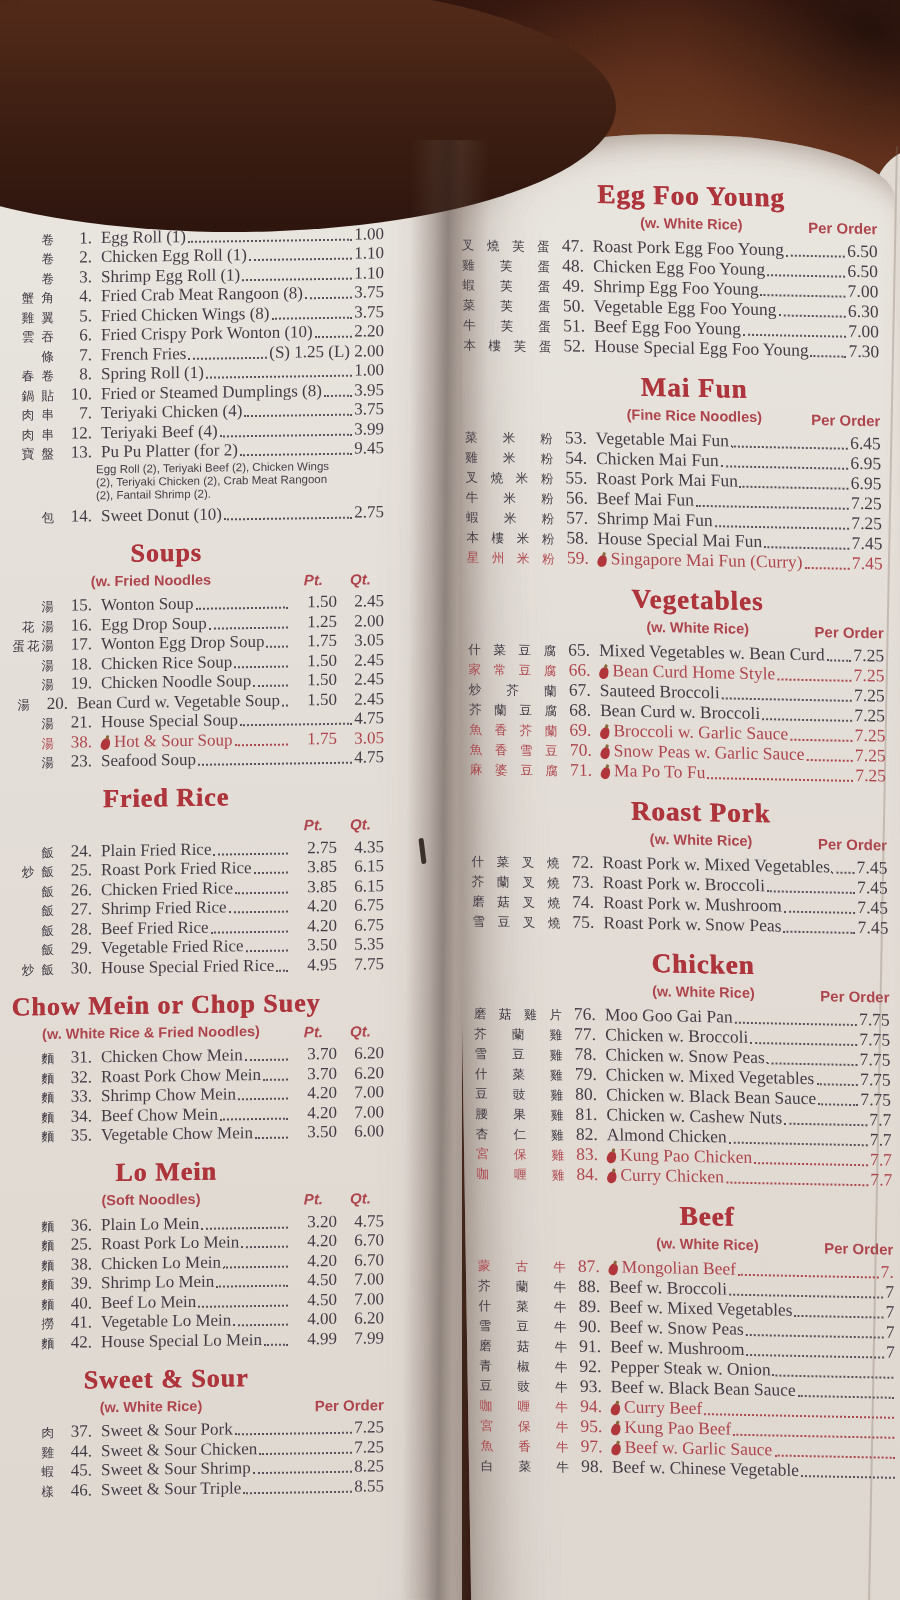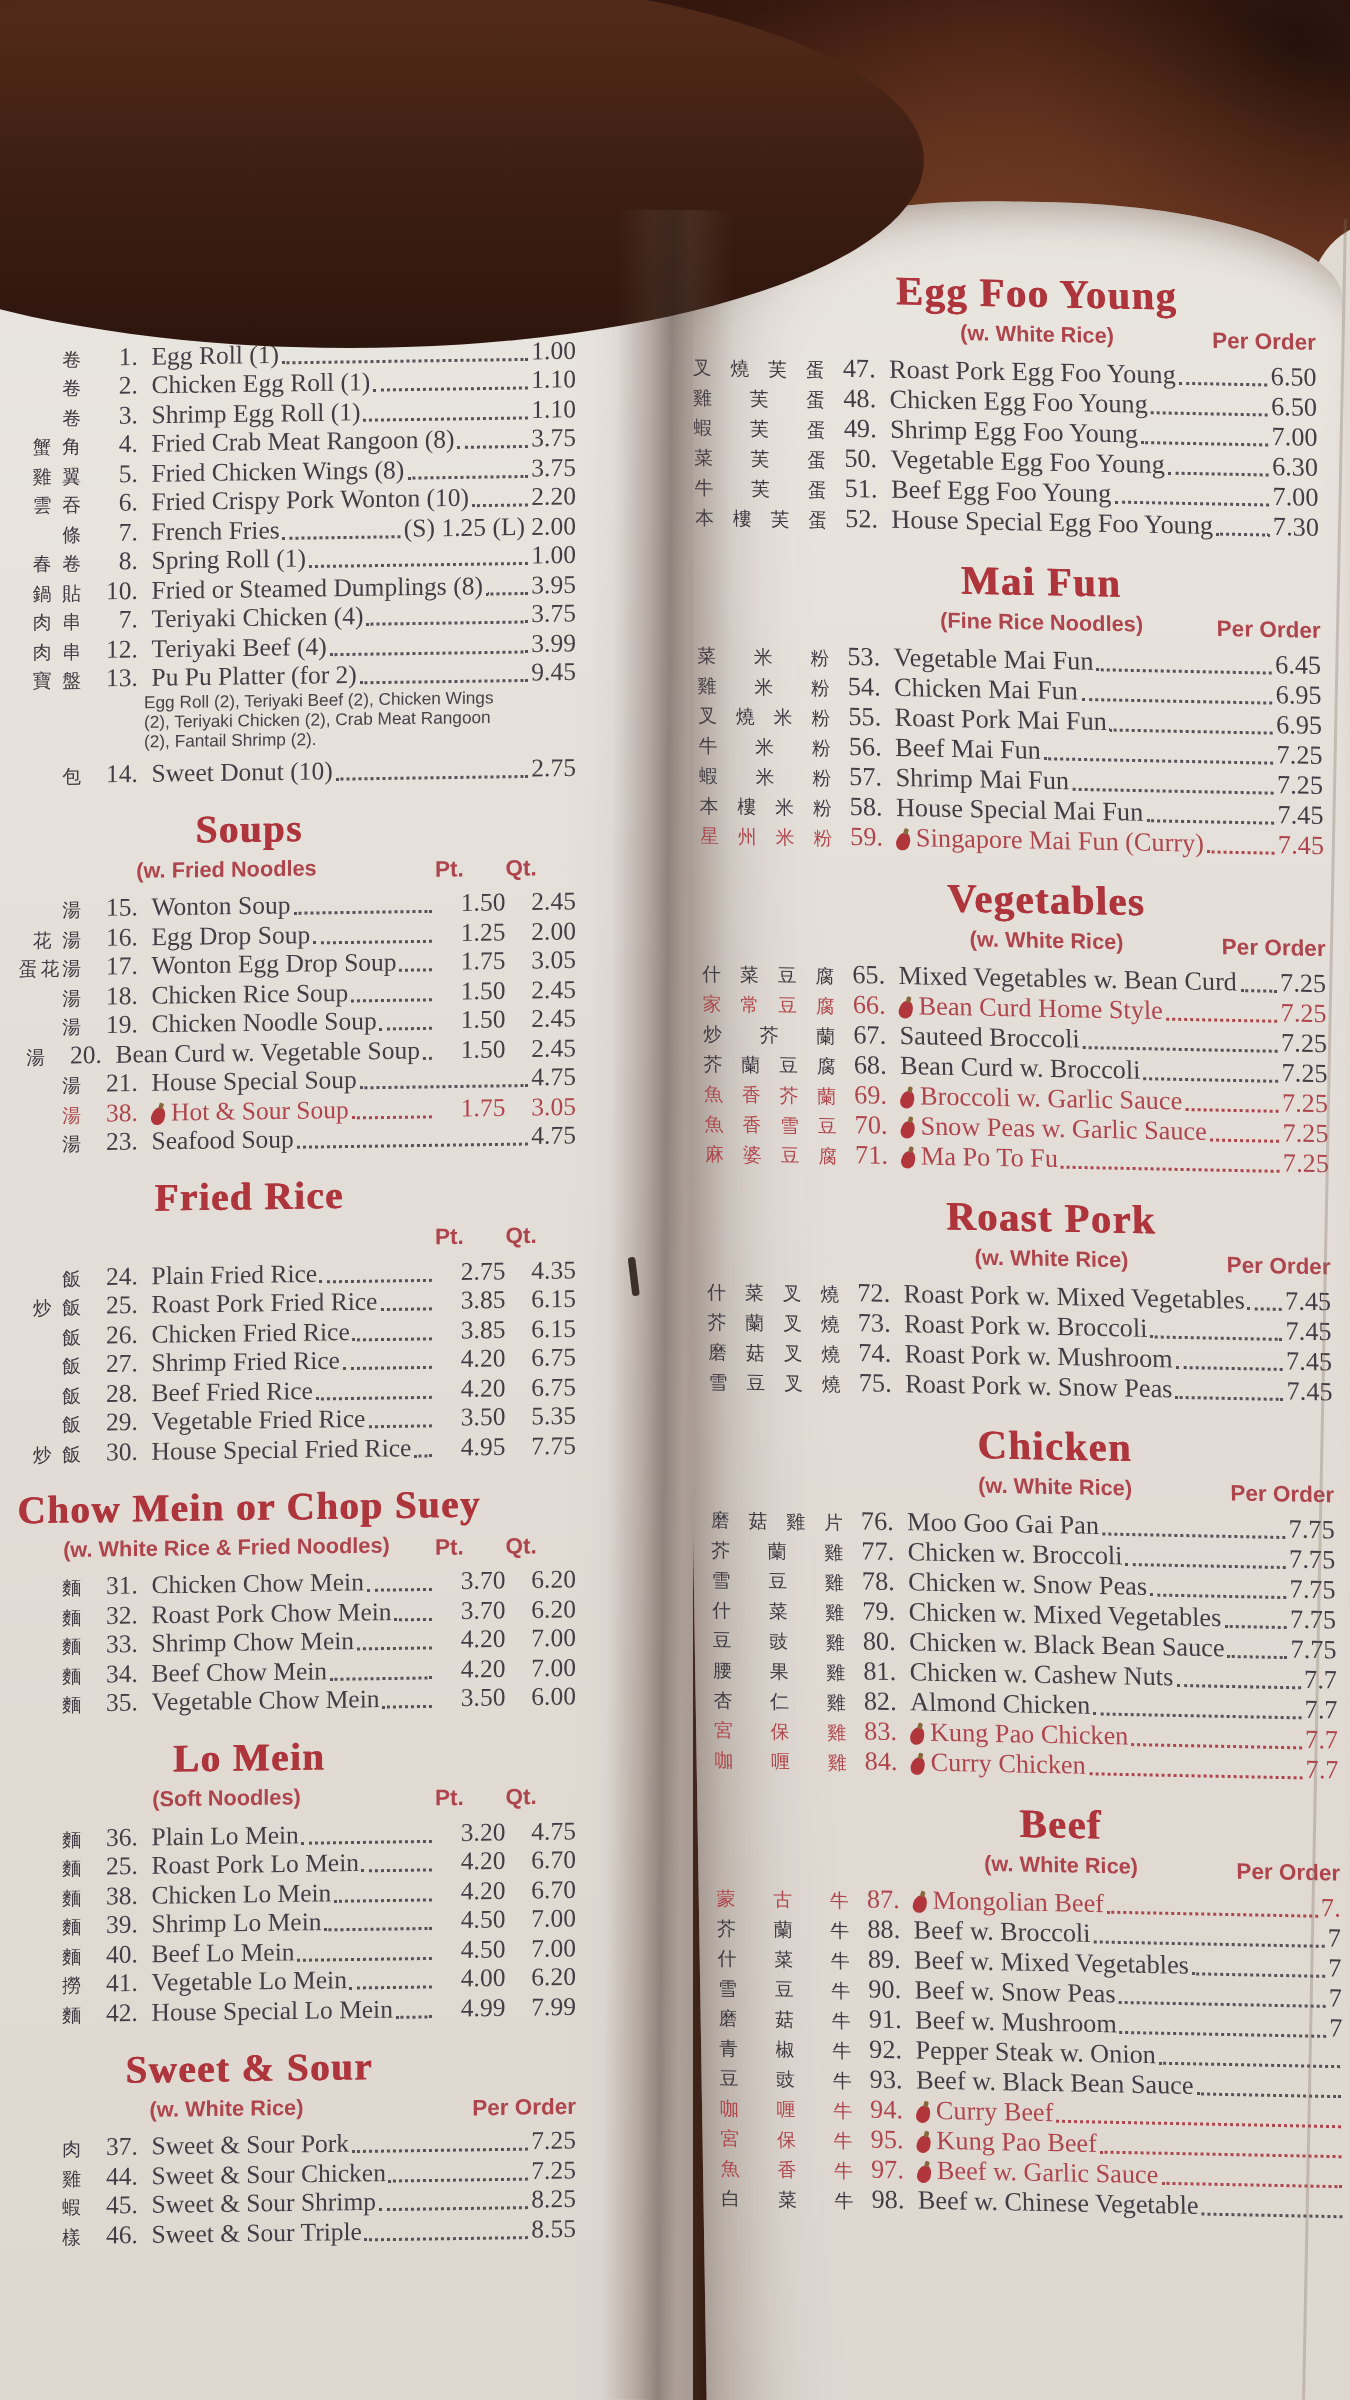--- a/index.html
+++ b/index.html
@@ -45,21 +45,21 @@
     font-family:"Liberation Serif",serif;font-weight:700;font-size:27px;letter-spacing:1px;
     color:#b1343d;text-shadow:.6px 0 0 #b1343d;}
   .page-left .sec-title{margin-right:30px;font-size:26px;}
   .page-right .sec-title{margin-left:44px;}
   .sec-head{position:relative;height:21px;margin-bottom:2px;
     font-family:"Liberation Sans",sans-serif;font-weight:700;color:#b2454d;}
   .subtitle{position:absolute;top:0;font-size:14.5px;text-align:center;white-space:nowrap;}
   .page-left .subtitle{left:30px;right:90px;}
   .page-right .subtitle{left:80px;right:36px;}
   .collabels{position:absolute;right:0;top:1px;display:flex;font-size:15px;}
-  .pt-label,.qt-label{width:47px;text-align:left;}
+  .pt-label,.qt-label{width:47px;text-align:center;font-style:italic;}
   .per-label{text-align:right;white-space:nowrap;}
   .item{position:relative;}
   .row{display:flex;align-items:flex-end;height:19.5px;
     font-family:"Liberation Serif",serif;font-size:17px;color:#413c46;white-space:nowrap;}
   .page-right .row{height:20px;font-size:17.5px;}
   .cn{font-size:12.5px;color:#3b3742;line-height:15px;margin-bottom:1px;}
   .page-left .cn{width:78px;text-align:right;letter-spacing:2px;}
   .page-right .cn{width:88px;text-align:justify;text-align-last:justify;overflow:hidden;margin-right:2px;}
   .num{width:36px;text-align:right;margin-right:9px;flex:none;}
   .page-right .num{width:32px;}

